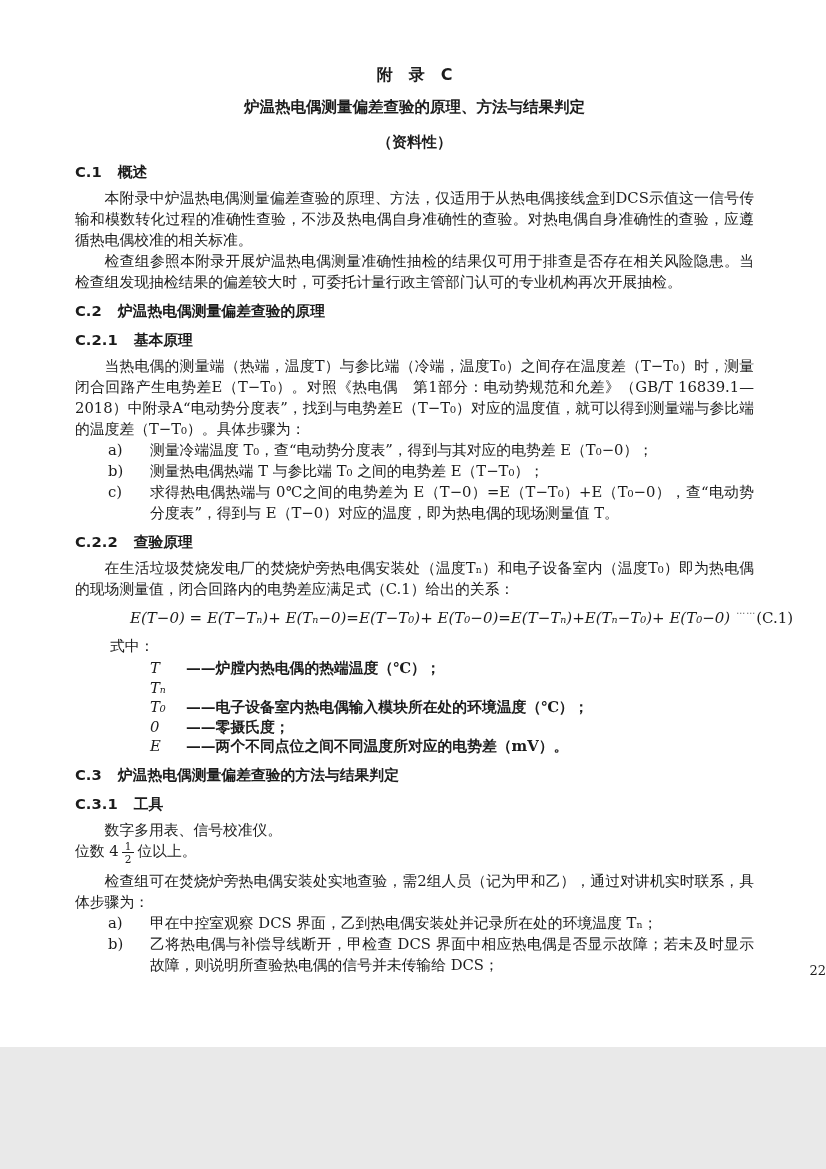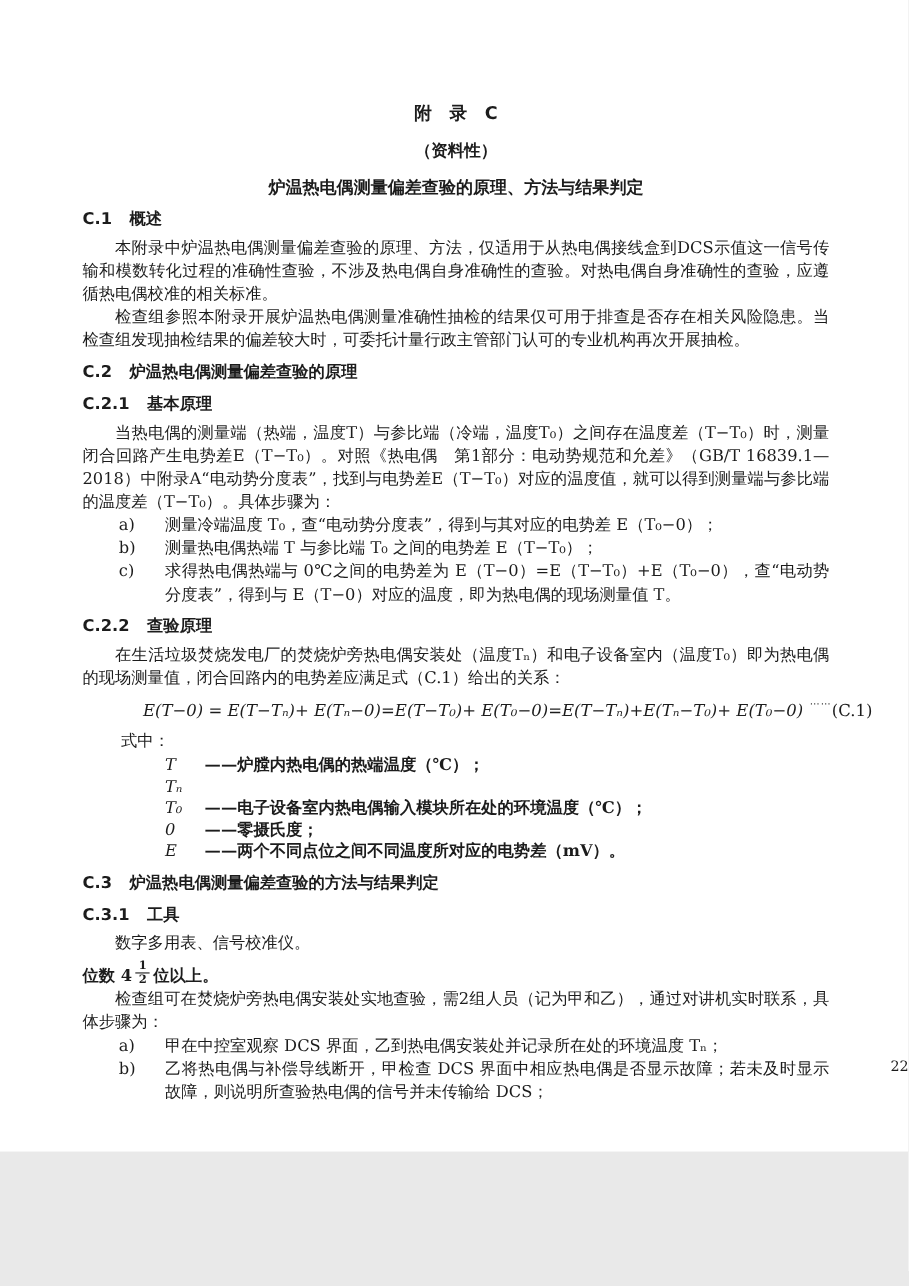--- a/index.html
+++ b/index.html
@@ -2,21 +2,21 @@
 <html><head>
 <meta charset="utf-8">
 <style>
   html,body{margin:0;padding:0;background:#e9e9e9;}
   .page{
     position:relative;
     width:826px;height:1047px;
     margin:0 auto;
     background:#ffffff;
     box-sizing:border-box;
-    padding:92px 72px 0 75px;
+    padding:64px 72px 0 75px;
     font-family:"DejaVu Serif","Liberation Serif",serif;
     color:#1c1c1c;
     font-size:14.8px;
     line-height:21px;
   }
   .center{text-align:center;}
   .appendix-title{
     font-family:"DejaVu Sans","Liberation Sans",sans-serif;
     font-weight:bold;font-size:16px;line-height:21px;
   }
@@ -44,40 +44,40 @@
     padding-left:55px;margin:7px 0 5px 0;
     font-size:15px;line-height:24px;
   }
   .f-main{font-style:italic;white-space:nowrap;}
   .f-dots{font-size:9px;vertical-align:top;position:relative;top:-5px;margin-left:6px;letter-spacing:1px;}
   .f-label{margin-left:auto;}
   p.where{margin:3px 0 2px 0;padding-left:35px;}
   .var-row{display:flex;padding-left:75px;line-height:19.5px;}
   .var-sym{flex:none;width:36px;font-style:italic;}
   .var-desc{flex:1;font-weight:bold;}
-  .frac-line{display:flex;align-items:flex-end;margin:2px 0 0 0;min-height:30px;font-weight:bold;}
+  .frac-line{display:flex;align-items:flex-start;margin:2px 0 0 0;min-height:30px;}
   .frac{
     display:inline-flex;flex-direction:column;align-items:center;
     font-size:10.5px;line-height:1.15;margin:0 3px;vertical-align:middle;
   }
   .frac-num{border-bottom:1px solid #1c1c1c;padding:0 3px 0 3px;}
   .frac-den{padding-top:0.5px;}
   .page-num{
     position:absolute;bottom:66px;left:0;right:0;
     text-align:right;font-size:13px;
   }
 </style>
 </head>
 <body>
 
 <div class="page">
 
   <div class="center appendix-title">附　录　C</div>
+  <div class="center doc-title">炉温热电偶测量偏差查验的原理、方法与结果判定</div>
   <div class="center appendix-type">（资料性）</div>
-  <div class="center doc-title">炉温热电偶测量偏差查验的原理、方法与结果判定</div>
 
   <h2 class="sec">
     <span class="h-num">C.1</span><span>概述</span>
   </h2>
   <p class="body indent">本附录中炉温热电偶测量偏差查验的原理、方法，仅适用于从热电偶接线盒到DCS示值这一信号传输和模数转化过程的准确性查验，不涉及热电偶自身准确性的查验。对热电偶自身准确性的查验，应遵循热电偶校准的相关标准。</p>
   <p class="body indent">检查组参照本附录开展炉温热电偶测量准确性抽检的结果仅可用于排查是否存在相关风险隐患。当检查组发现抽检结果的偏差较大时，可委托计量行政主管部门认可的专业机构再次开展抽检。</p>
 
   <h2 class="sec">
     <span class="h-num">C.2</span><span>炉温热电偶测量偏差查验的原理</span>
   </h2>

